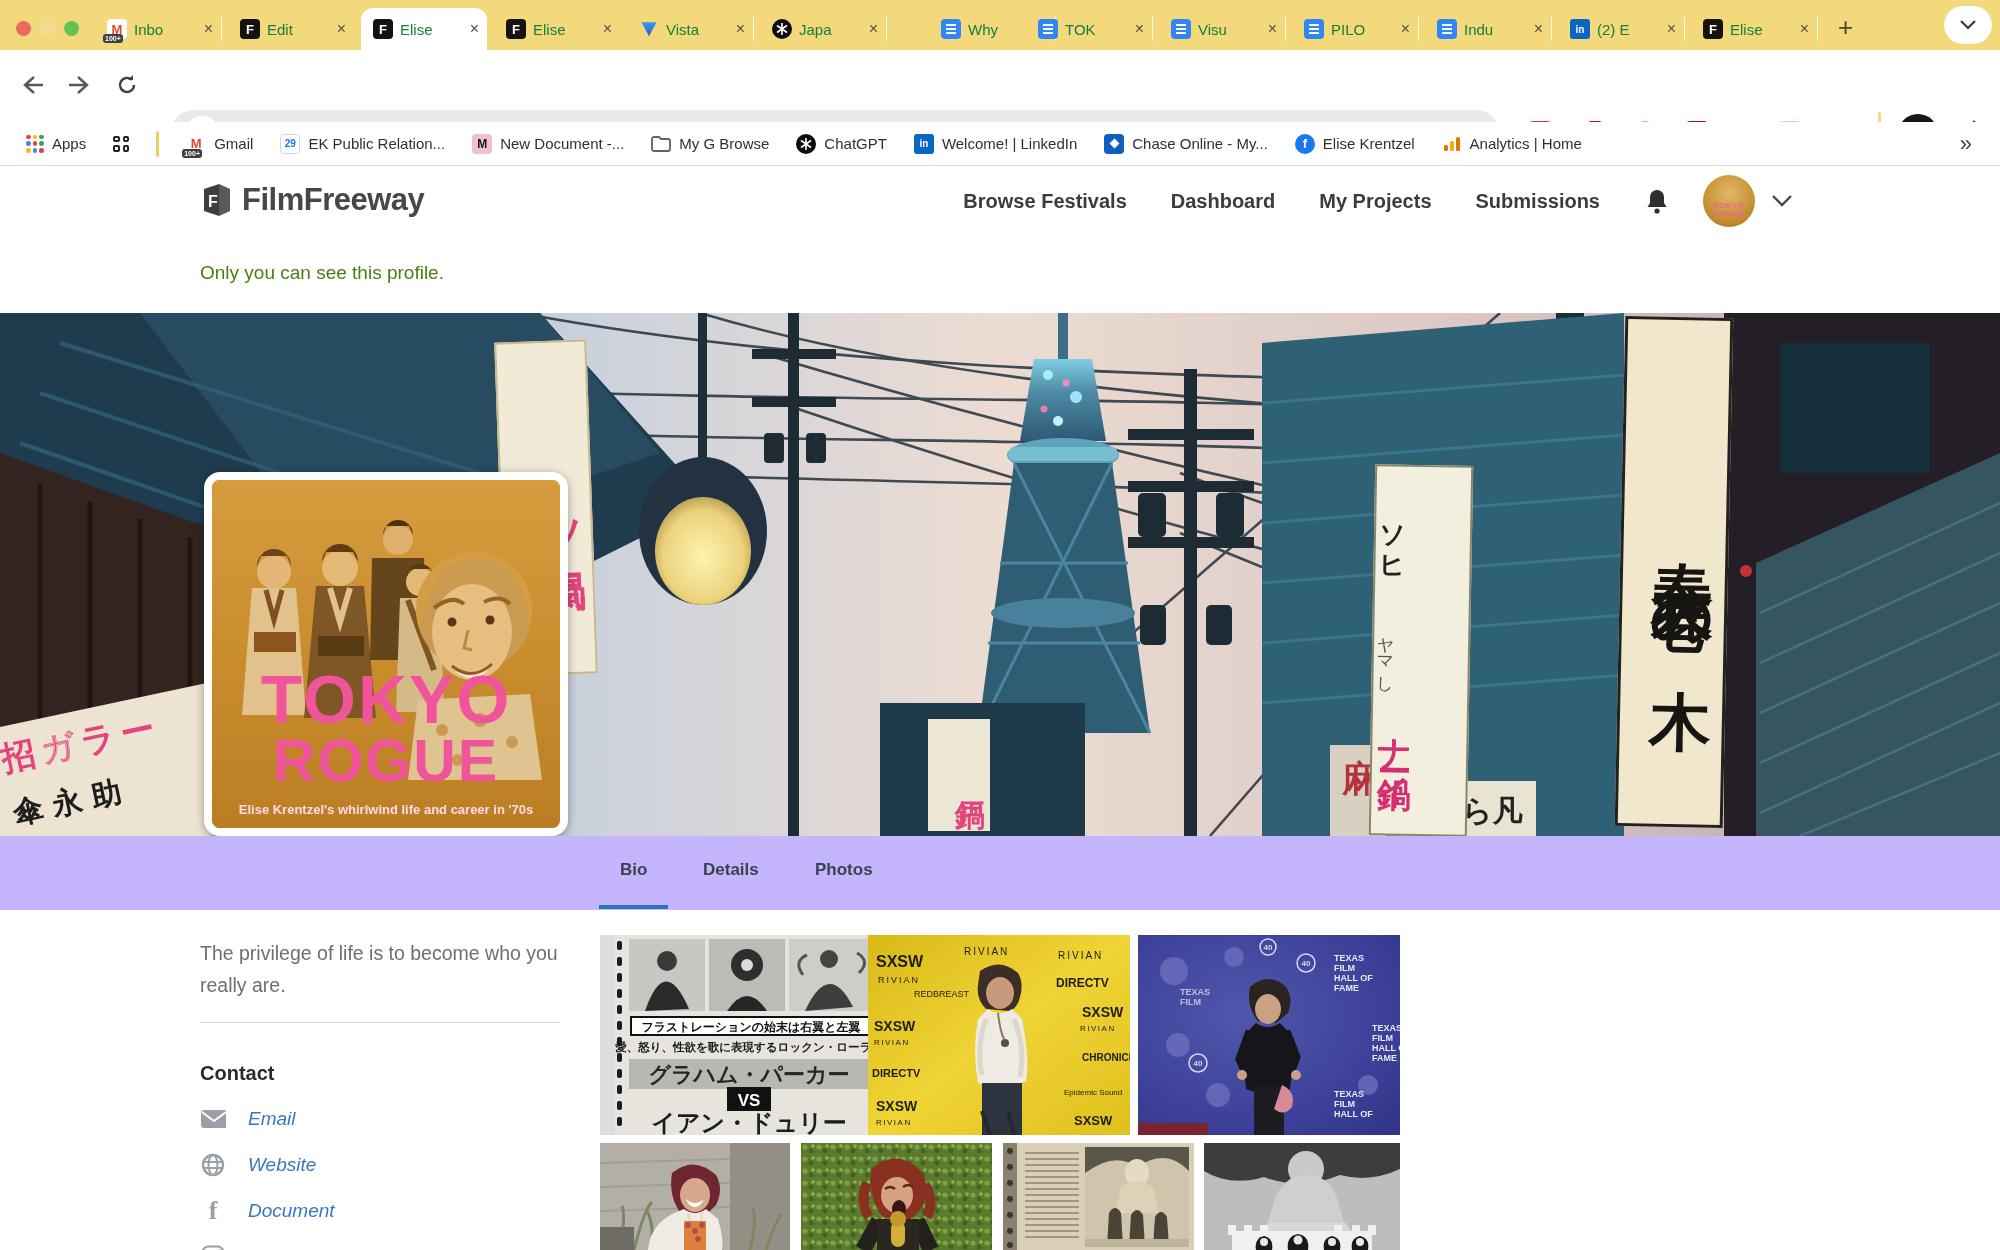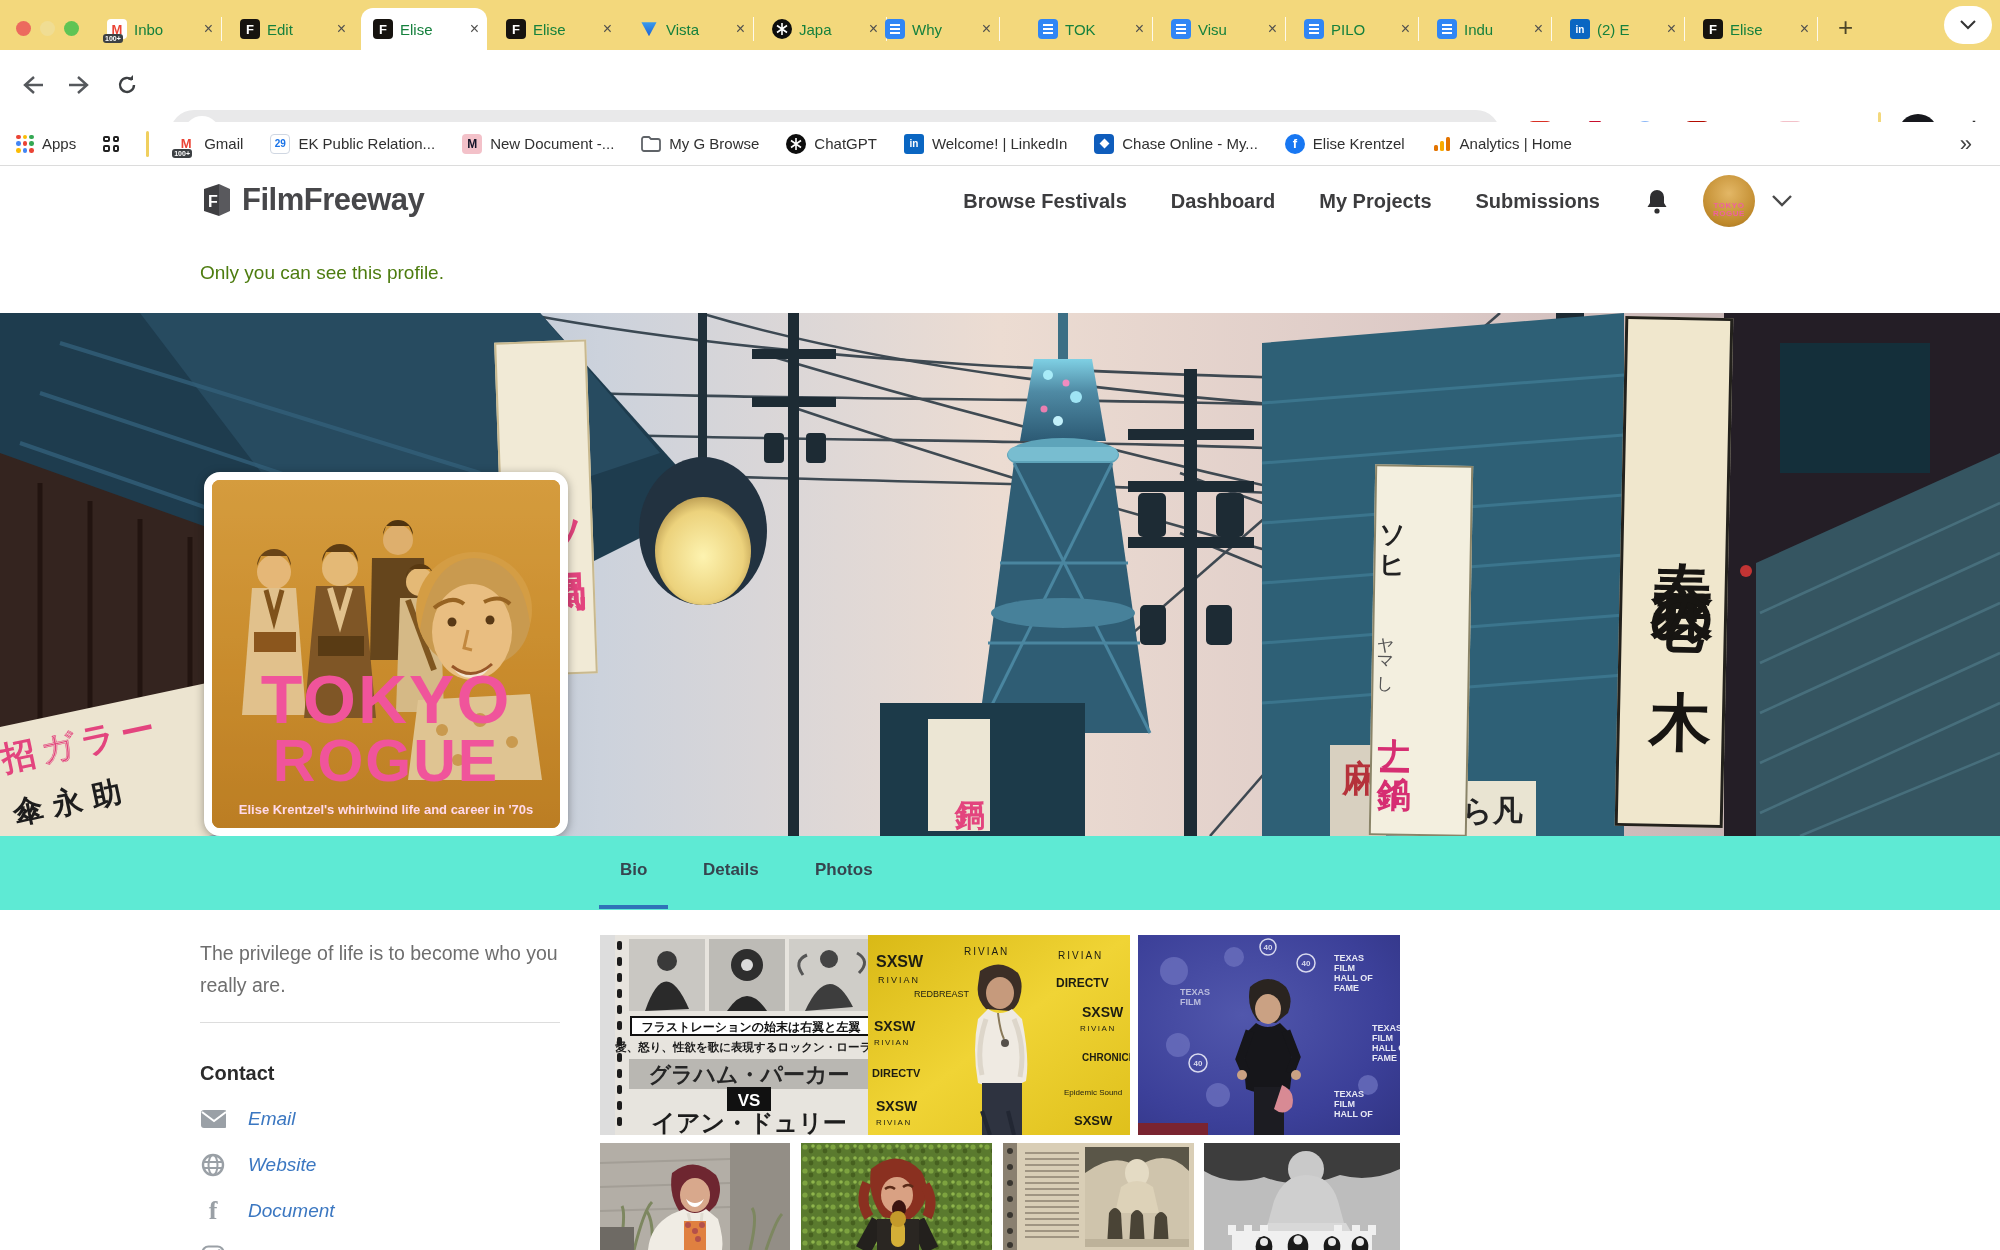--- a/index.html
+++ b/index.html
@@ -53,21 +53,21 @@
   .e-ghost{width:24px;height:26px;background:#8ab6f7;border-radius:12px 12px 3px 3px;position:relative;}
   .e-pdf{width:26px;height:26px;background:#b30b00;border-radius:6px;color:#fff;font-size:12px;display:flex;align-items:center;justify-content:center;}
   .e-c{color:#2f6ef2;font-size:22px;font-weight:bold;font-family:"DejaVu Serif",serif;}
   .e-m{width:26px;height:26px;background:#f3c1c9;border-radius:6px;color:#17172e;font-weight:bold;font-size:13px;display:flex;align-items:center;justify-content:center;}
   .vseparator{position:absolute;left:1878px;top:62px;width:3px;height:44px;background:#f3d87c;border-radius:2px;}
   .profchip{position:absolute;left:1898px;top:64px;width:40px;height:40px;border-radius:50%;background:#17181d;color:#fff;
     font-size:14px;font-weight:bold;display:flex;align-items:center;justify-content:center;}
   .menudots{position:absolute;left:1962px;top:66px;font-size:24px;color:#333;}
   
   .bookbar{position:absolute;left:0;top:122px;width:2000px;height:44px;background:#fff;border-bottom:1px solid #dcdcdc;
-    display:flex;align-items:center;padding-left:16px;box-sizing:border-box;gap:27px;}
+    display:flex;align-items:center;padding-left:26px;box-sizing:border-box;gap:27px;}
   .bm{display:flex;align-items:center;gap:8px;font-size:15px;color:#303030;white-space:nowrap;}
   .bm-sep{width:3px;height:26px;background:#f0cf5e;border-radius:2px;}
   .appsgrid{width:18px;height:18px;display:grid;grid-template-columns:repeat(3,1fr);gap:2px;}
   .appsgrid i{border-radius:50%;}
   .blackgrid{width:16px;height:16px;display:grid;grid-template-columns:1fr 1fr;gap:3px;}
   .blackgrid i{border:2px solid #222;border-radius:2px;}
   .bm-more{margin-left:auto;margin-right:28px;font-size:22px;color:#444;}
   
   .ffhead{position:absolute;left:0;top:166px;width:2000px;height:70px;background:#fff;border-bottom:1px solid #ececec;}
   .fflogo{position:absolute;left:200px;top:16px;display:flex;align-items:center;gap:8px;}
@@ -88,21 +88,21 @@
   .bname{position:absolute;left:605px;top:995px;color:#fff;font-size:47px;font-weight:bold;text-shadow:0 1px 10px rgba(0,0,0,.4);}
   .brole{position:absolute;left:607px;top:1064px;color:#f4f2f2;font-size:29px;text-shadow:0 1px 8px rgba(0,0,0,.4);}
   
   .poster{position:absolute;left:204px;top:472px;width:348px;height:348px;border:8px solid #fff;border-radius:16px;
     box-shadow:0 2px 10px rgba(0,0,0,.35);overflow:hidden;background:#c98a2e;}
   .ptitle{position:absolute;left:0;width:100%;text-align:center;color:#f0549b;font-weight:bold;letter-spacing:2px;line-height:1;}
   .pt1{top:185px;font-size:68px;}
   .pt2{top:252px;font-size:59px;}
   .pcap{position:absolute;left:0;top:322px;width:100%;text-align:center;color:#ffd9ea;font-size:13px;font-weight:bold;white-space:nowrap;}
   
-  .ptabs{position:absolute;left:0;top:836px;width:2000px;height:74px;background:#5eead4;border-bottom:1px solid #e0e0e0;}
+  .ptabs{position:absolute;left:0;top:836px;width:2000px;height:74px;background:#c4b5fd;border-bottom:1px solid #e0e0e0;}
   .ptab{position:absolute;top:24px;font-size:17px;font-weight:bold;color:#36454f;}
   .ptab-underline{position:absolute;left:599px;top:69px;width:69px;height:4px;background:#2f72b8;}
   
   .content{position:absolute;left:0;top:910px;width:2000px;height:340px;background:#fff;}
   .quote{position:absolute;left:200px;top:28px;width:370px;font-size:19.5px;color:#6e6e6e;line-height:1.62;}
   .sidehr{position:absolute;left:200px;top:112px;width:360px;height:1px;background:#ddd;}
   .contacth{position:absolute;left:200px;top:152px;font-size:20px;font-weight:bold;color:#2b2b2b;}
   .clink{position:absolute;left:200px;display:flex;align-items:center;gap:22px;}
   .clink .lbl{font-size:19px;color:#3b77c1;font-style:italic;}
   .cicon{width:26px;height:26px;display:flex;align-items:center;justify-content:center;}
@@ -148,21 +148,21 @@
     </div>
     <div class="tab" style="left:760px">
       <span class="ic fav-gpt">
           <svg width="14" height="14">
             <path d="M7 1v12M2 3.5l10 7M12 3.5l-10 7" stroke="#fff" stroke-width="1.6"></path>
           </svg>
         </span>
       <span class="ttl">Japa</span>
         <span class="x">×</span>
     </div>
-    <div class="tab" style="left:873px">
+    <div class="tab" style="left:929px">
       <span class="ic fav-docs"></span>
       <span class="ttl">Why</span>
         <span class="x">×</span>
     </div>
     <div class="tab" style="left:1026px">
       <span class="ic fav-docs"></span>
       <span class="ttl">TOK</span>
         <span class="x">×</span>
     </div>
     <div class="tab" style="left:1159px">

